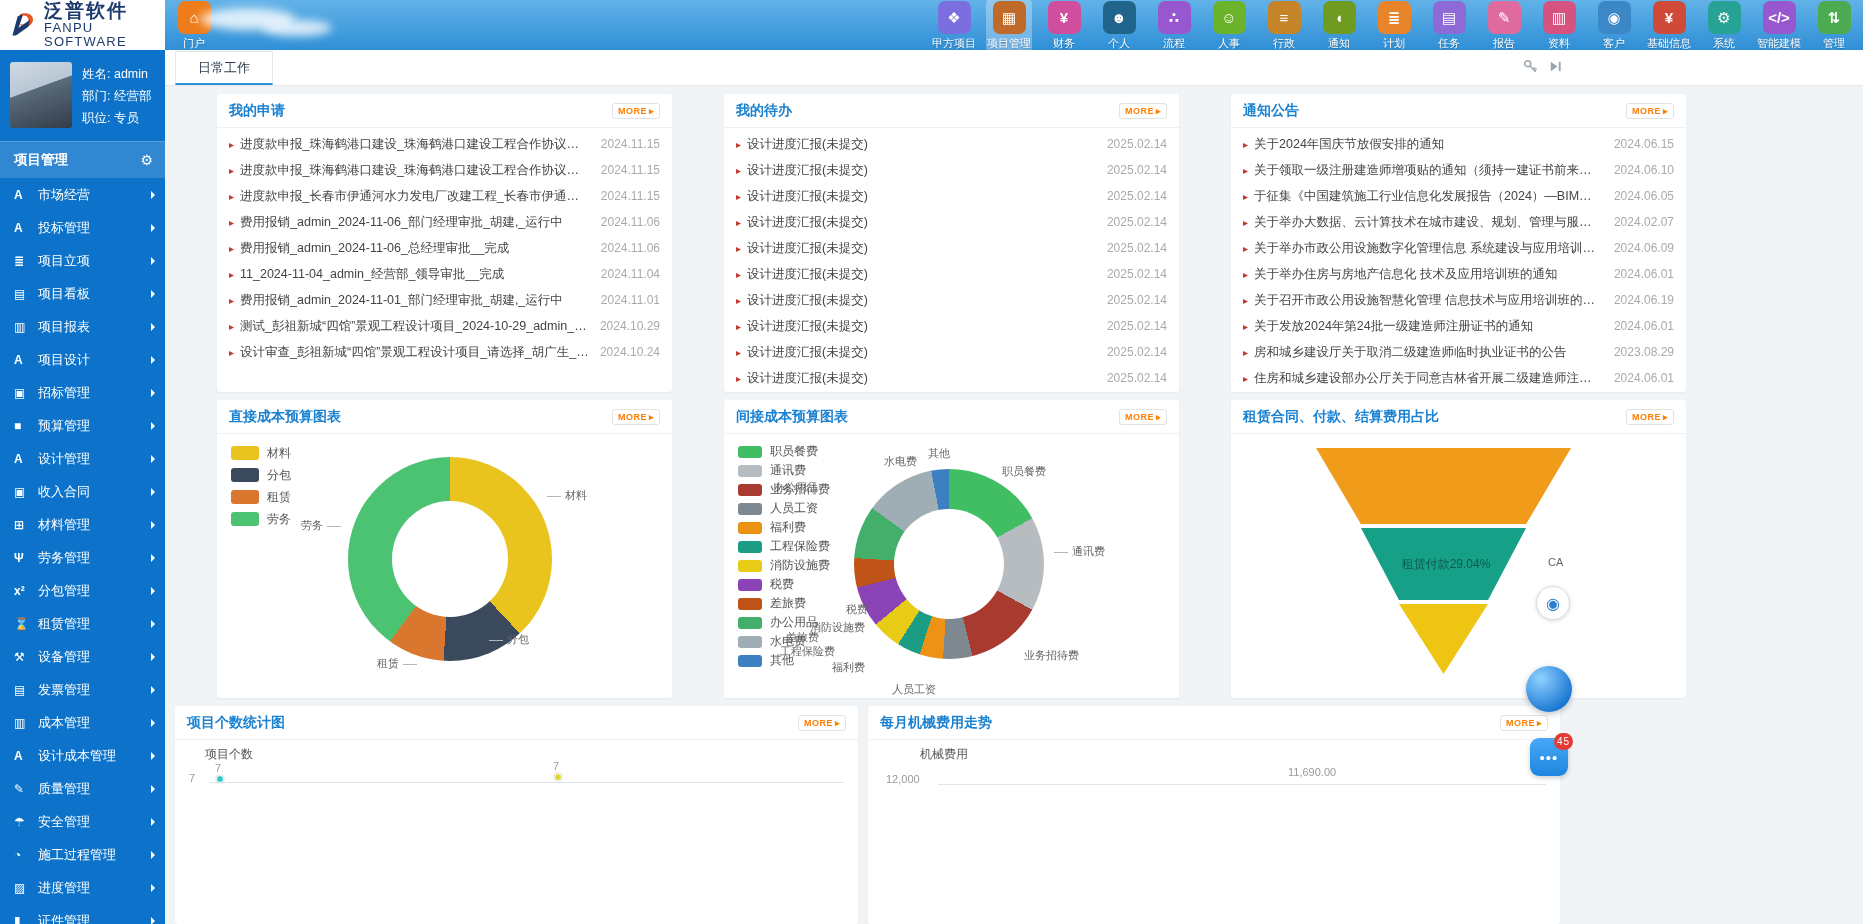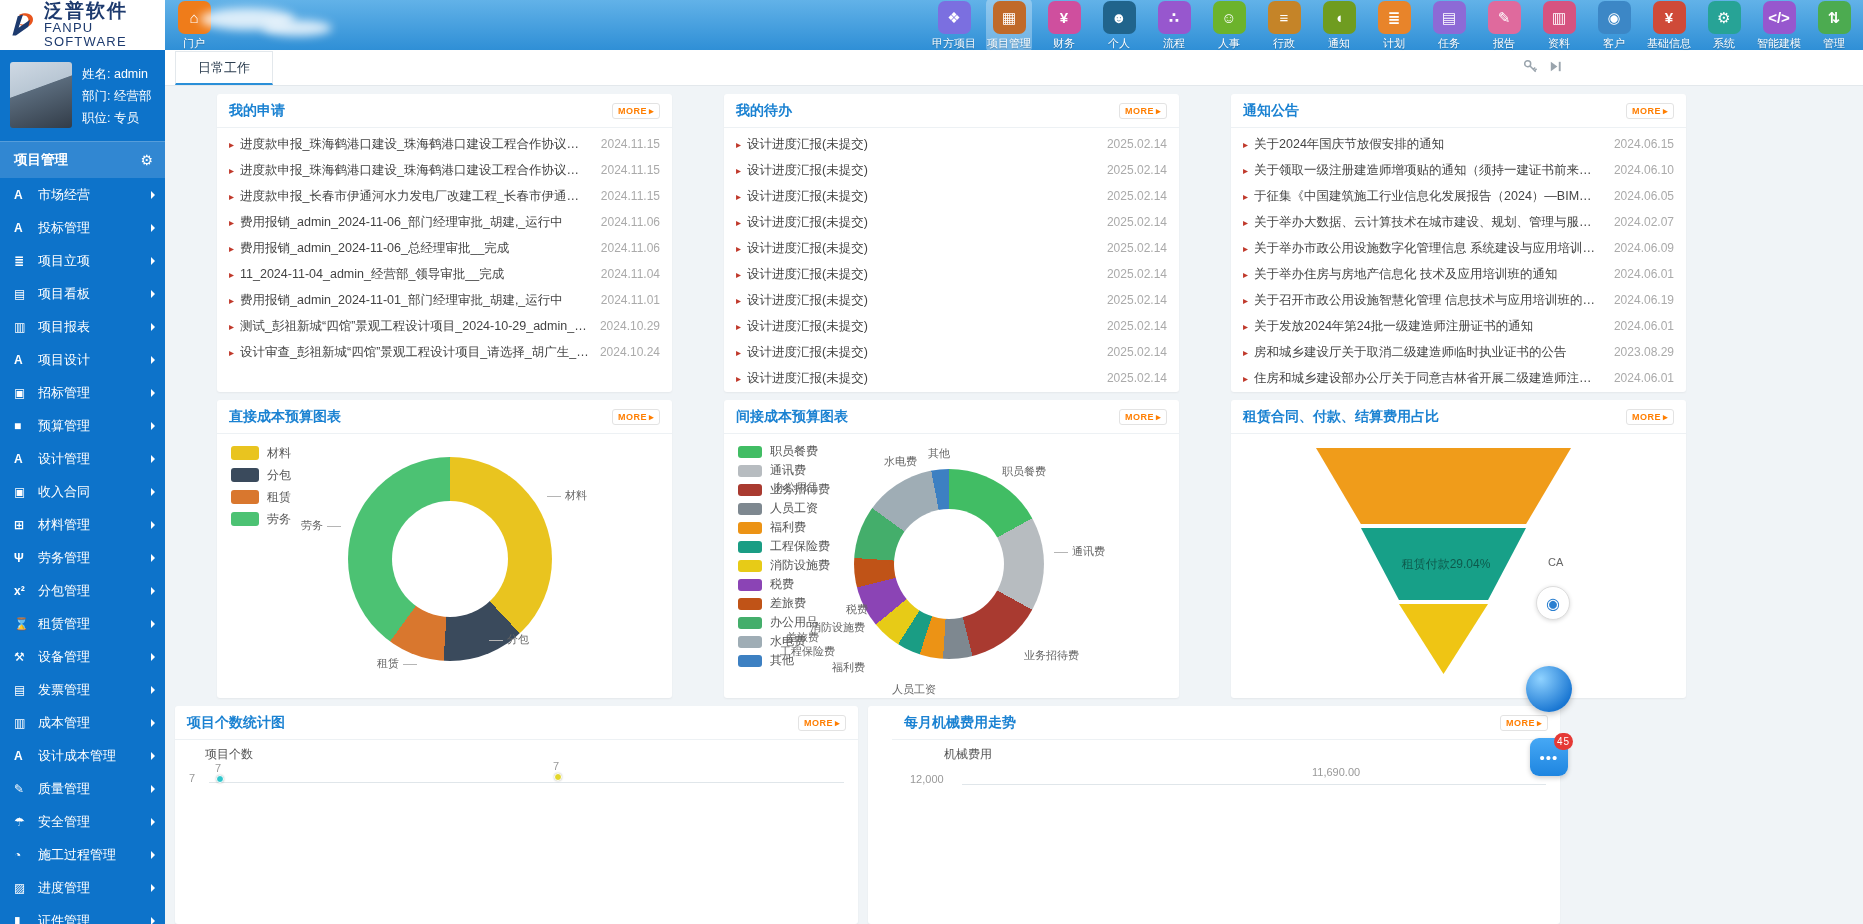--- a/index.html
+++ b/index.html
@@ -44,21 +44,21 @@
   .tabbar { height:36px; background:#fff; border-bottom:1px solid #e3e8ec; position:relative; display:flex; align-items:flex-end; }
   .tab { margin-left:10px; padding:7px 22px 6px; font-size:13px; color:#2c3e50; background:#fff;
     border:1px solid #e3e8ec; border-bottom:2px solid #2a8fd8; cursor:pointer; }
   .tb-icons { position:absolute; right:300px; top:9px; display:flex; gap:10px; }
   .tb-icons svg { cursor:pointer; }
   .content { padding:8px 0 0 10px; }
   .row { display:flex; gap:10px; margin-bottom:8px; }
   .panel { background:#fff; border-radius:3px; box-shadow:0 1px 2px rgba(0,0,0,.05); overflow:hidden; }
   .w455 { width:455px; height:298px;margin-left:42px; }
   .w683 { width:683px; height:218px; }
-  .w692 { width:692px; height:218px;padding-left:24px; }
+  .w692 { width:692px; height:218px; }
   .ptitle { height:34px; display:flex; align-items:center; justify-content:space-between;
     padding:0 12px; border-bottom:1px solid #edf1f4; }
   .ptext { font-size:14px; font-weight:bold; color:#1b82d2; }
   .more { font-size:9px; font-weight:bold; color:#ff7e00; background:#fff; border:1px solid #e3e3e3;
     border-radius:3px; padding:2px 5px; letter-spacing:.5px; cursor:pointer; }
   .more::after { content:"▸"; margin-left:2px; }
 
   .plist { list-style:none; padding:3px 12px 0; }
   .prow { height:26px; display:flex; align-items:center; cursor:pointer; }
   .prow::before { content:"▸"; color:#c0392b; font-size:10px; margin-right:6px; }

